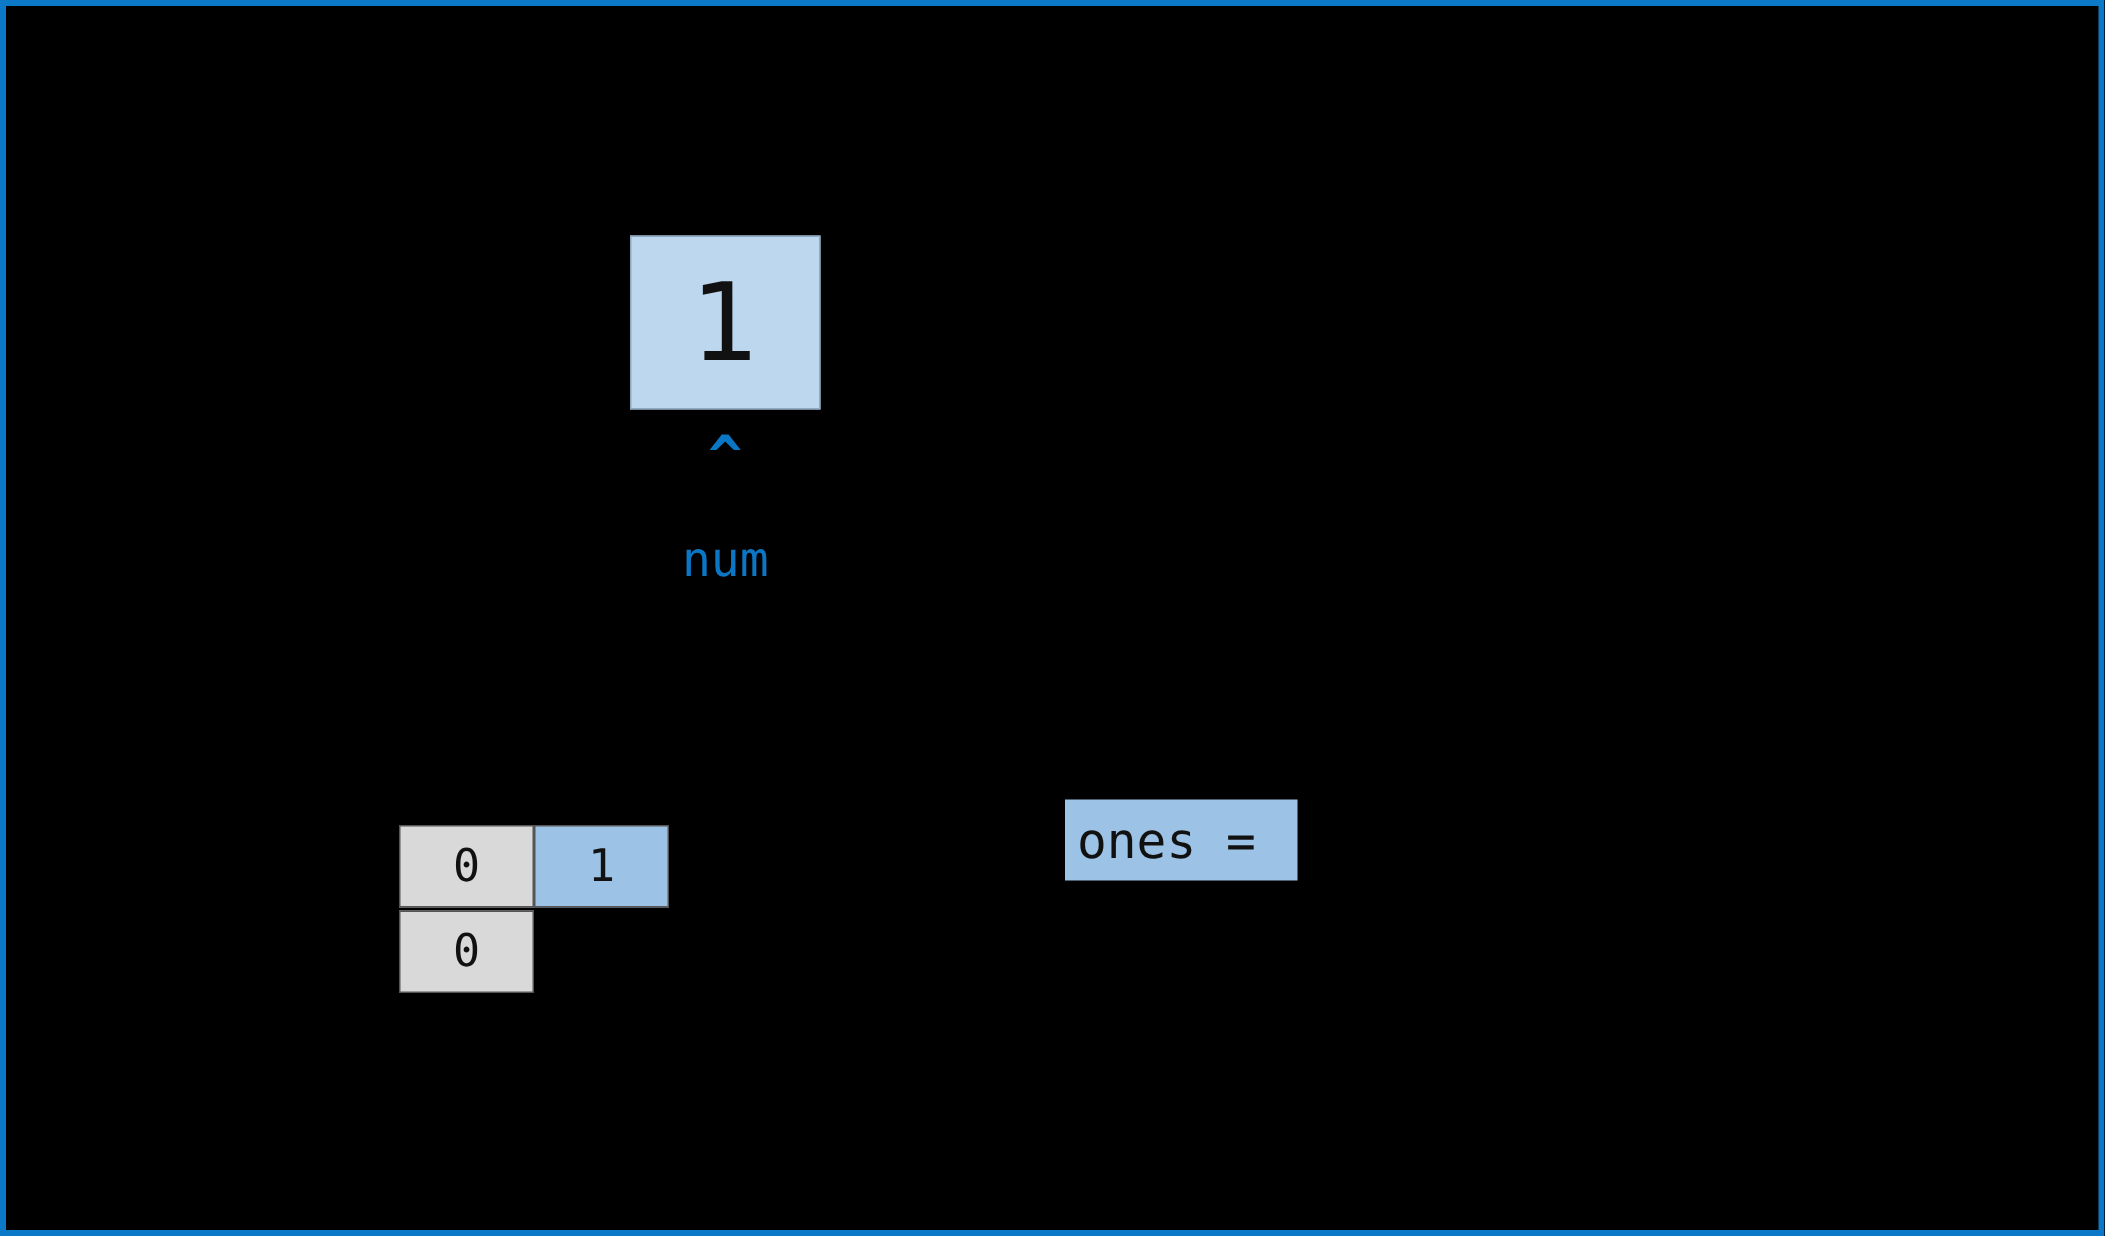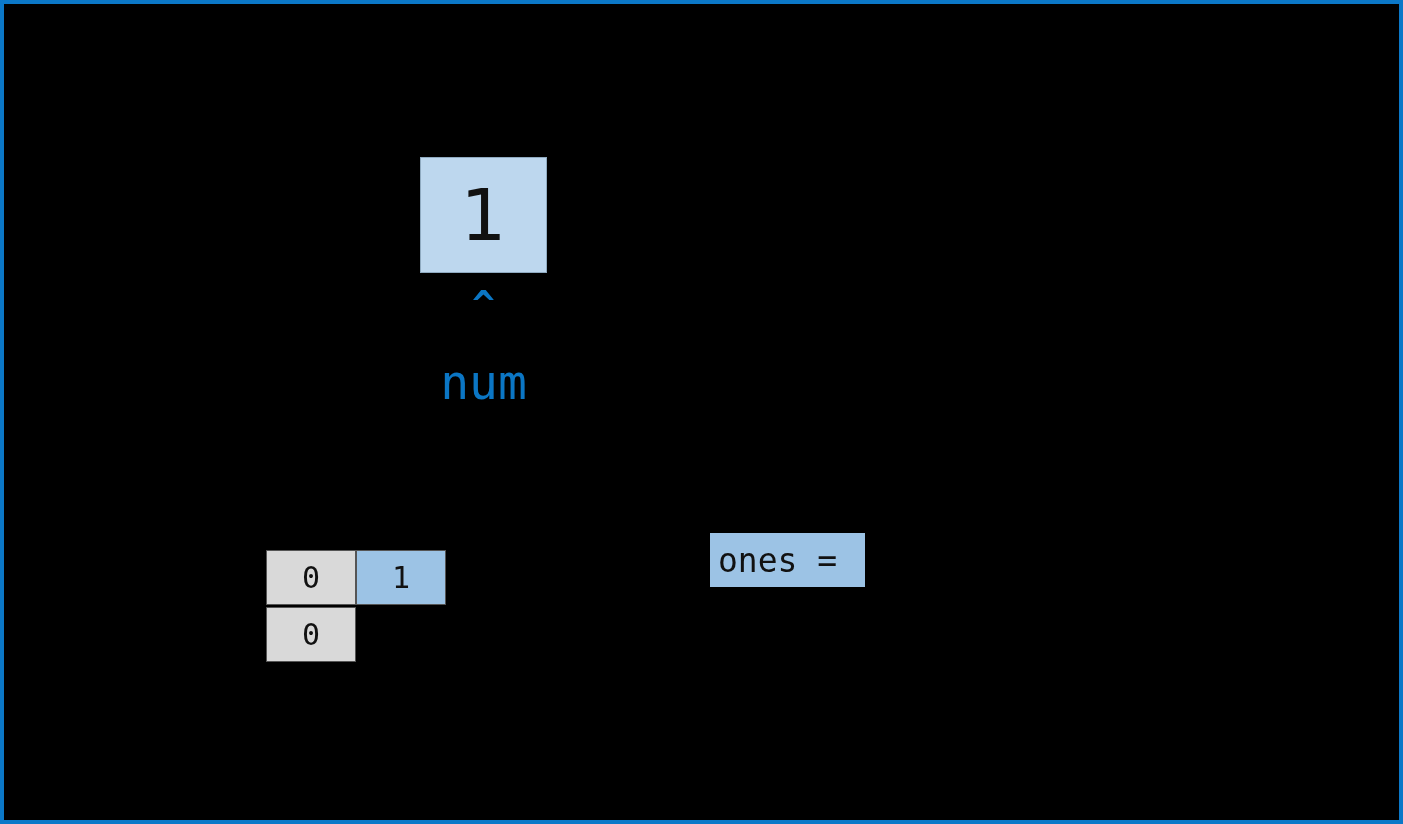--- a/index.html
+++ b/index.html
@@ -53,21 +53,21 @@
 
   
   .var-label {
     position: absolute;
     left: 416px;
     top: 352px;
     width: 127px;
     text-align: center;
     color: #0b76c4;
     font-family: "DejaVu Sans Mono", monospace;
-    font-size: 48px;
+    font-size: 32px;
     line-height: 1.1;
   }
 
   
   .bit-grid {
     position: absolute;
     left: 262px;
     top: 546px;
   }
   .bit-row {

